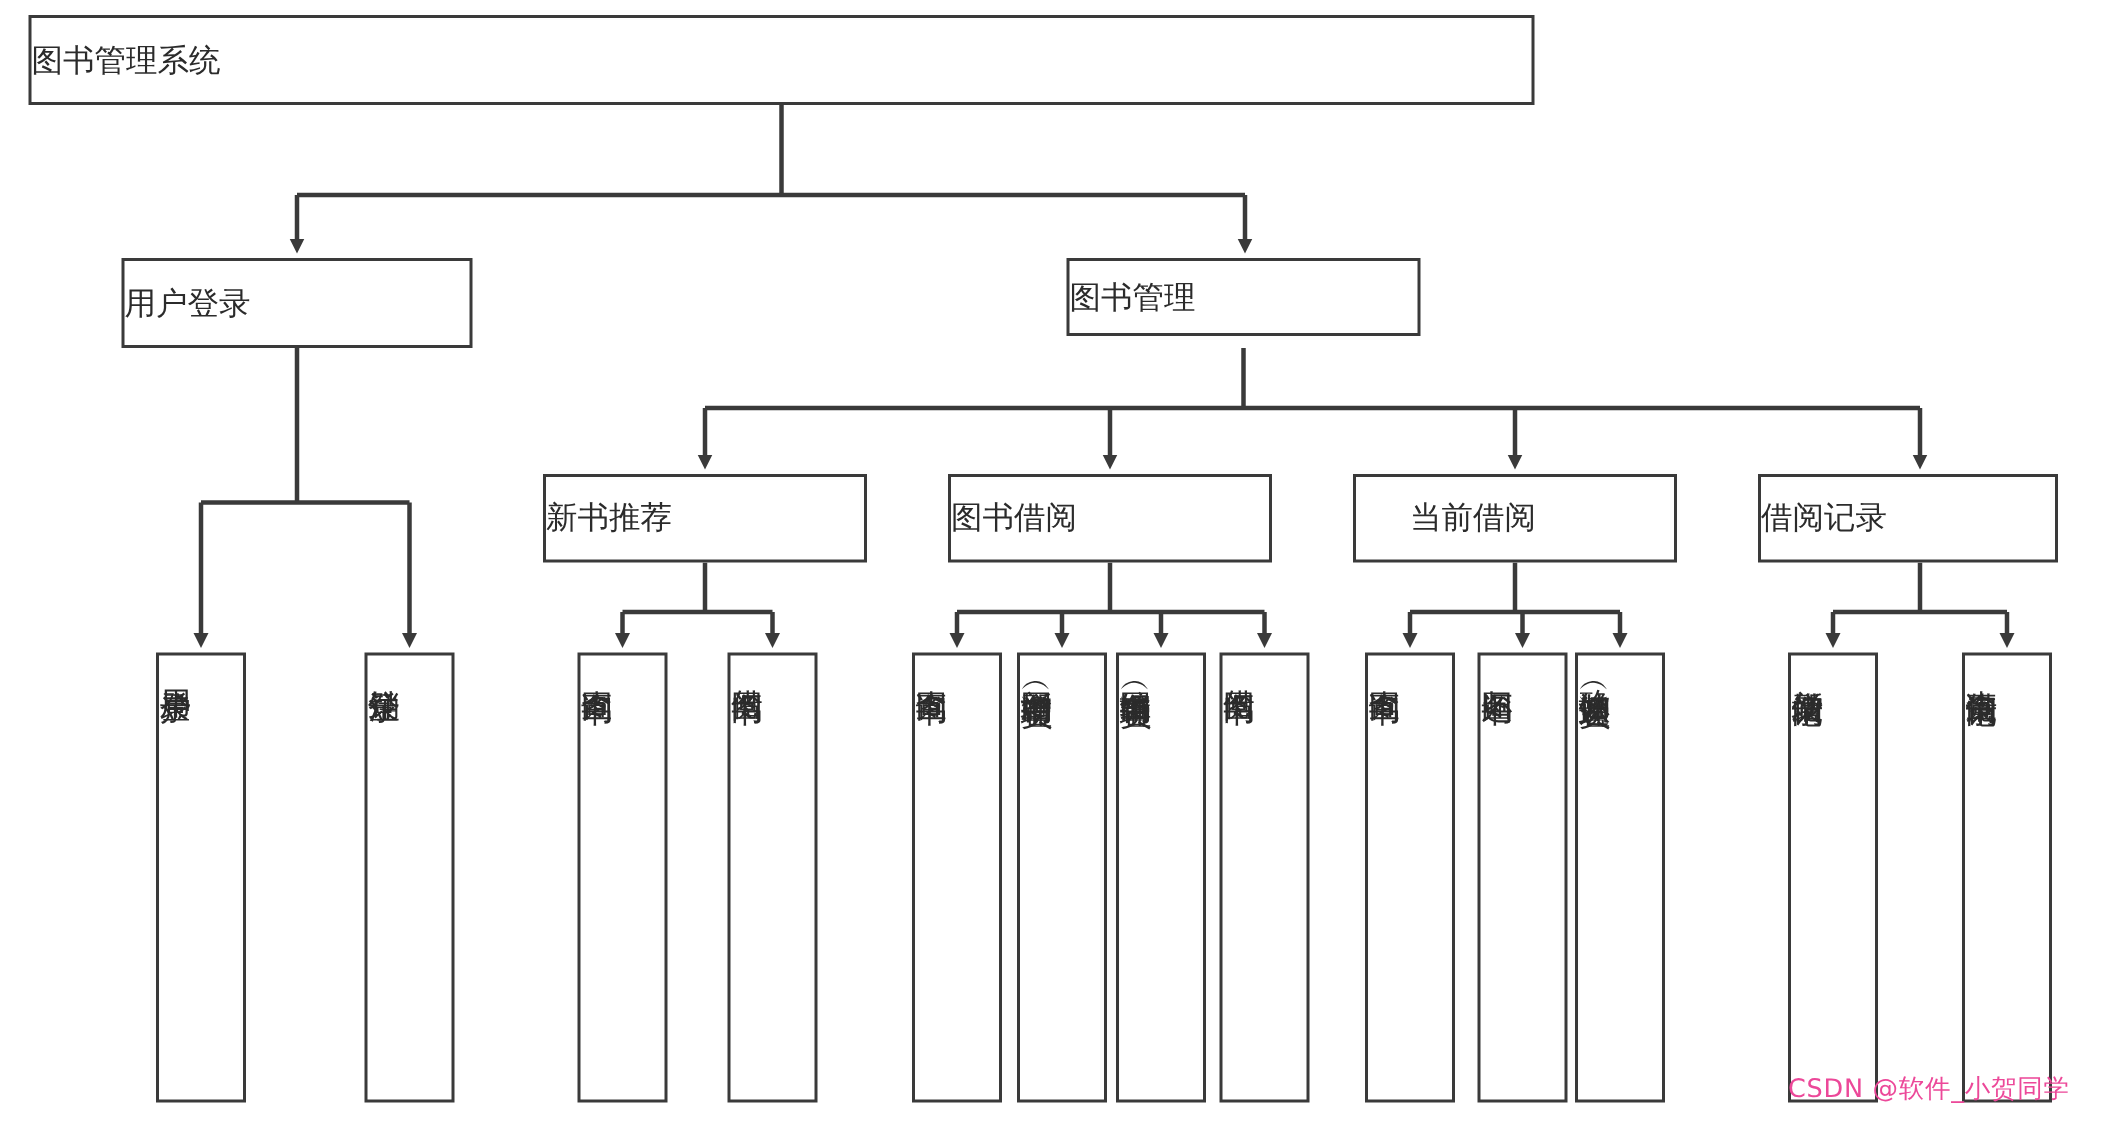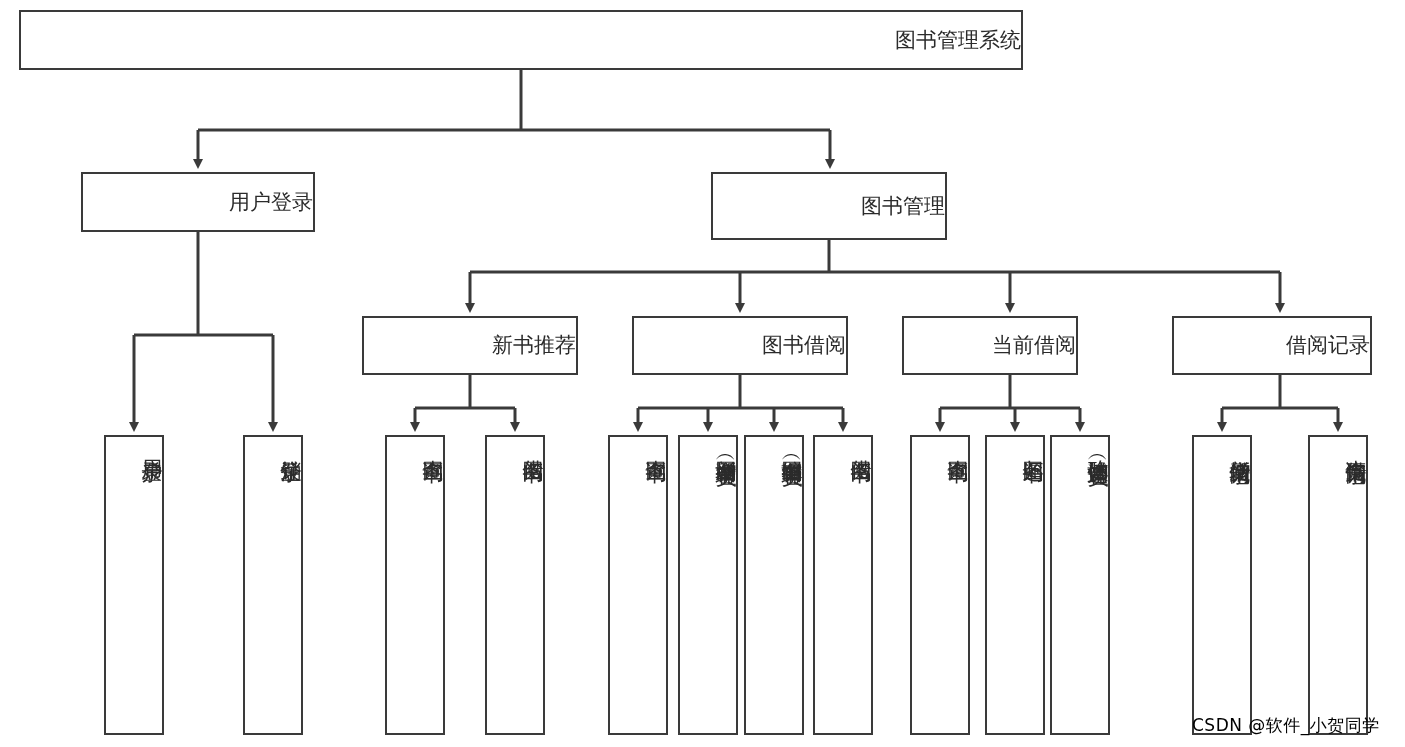--- a/index.html
+++ b/index.html
@@ -2,29 +2,29 @@
 <html><head>
 <meta charset="utf-8">
 <style>
   html,body{margin:0;padding:0;background:#ffffff;}
   body{width:1405px;height:747px;overflow:hidden;
        font-family:"DejaVu Sans","Liberation Sans",sans-serif;}
   #diagram{position:relative;width:1405px;height:747px;}
   svg{position:absolute;top:0;left:0;}
   .node{position:absolute;box-sizing:border-box;background:#ffffff;
         border:2px solid #3a3a3a;display:flex;align-items:center;
-        justify-content:flex-end;}
+        justify-content:flex-start;}
   .node-label{color:#2b2b2b;line-height:1.18;text-align:center;
               white-space:pre-line;}
   .h-label{font-size:21px;}
   .v-label{font-size:21px;writing-mode:vertical-rl;text-orientation:upright;
            letter-spacing:1px;line-height:1.0;}
   .leaf{padding-top:6px;align-items:flex-start;}
   .watermark{position:absolute;left:1192px;top:714px;font-size:17px;
-             color:#000000;letter-spacing:0.5px;white-space:nowrap;}
+             color:#ec4899;letter-spacing:0.5px;white-space:nowrap;}
 </style>
 </head>
 <body>
 
 <div id="diagram">
 
   <svg width="1405" height="747">
     <defs>
       <marker id="arrow" markerWidth="12" markerHeight="12" refX="1" refY="5" orient="auto" markerUnits="userSpaceOnUse">
         <path d="M0,0 L10,5 L0,10 Z" fill="#3a3a3a"></path>
@@ -74,31 +74,31 @@
     </g>
   </svg>
 
   <div class="node" style="left:19px;top:10px;width:1004px;height:60px;">
     <span class="node-label h-label">图书管理系统</span>
   </div>
 
   <div class="node" style="left:81px;top:172px;width:234px;height:60px;">
     <span class="node-label h-label">用户登录</span>
   </div>
-  <div class="node" style="left:711px;top:172px;width:236px;height:68px;">
+  <div class="node" style="left:711px;top:172px;width:236px;height:52px;">
     <span class="node-label h-label">图书管理</span>
   </div>
 
   <div class="node" style="left:632px;top:316px;width:216px;height:59px;">
     <span class="node-label h-label">图书借阅</span>
   </div>
   <div class="node" style="left:362px;top:316px;width:216px;height:59px;">
     <span class="node-label h-label">新书推荐</span>
   </div>
-  <div class="node" style="left:902px;top:316px;width:176px;height:59px;">
+  <div class="node" style="left:902px;top:316px;width:216px;height:59px;padding-left:36px;">
     <span class="node-label h-label">当前借阅</span>
   </div>
   <div class="node" style="left:1172px;top:316px;width:200px;height:59px;">
     <span class="node-label h-label">借阅记录</span>
   </div>
 
   <div class="node leaf" style="left:104px;top:435px;width:60px;height:300px;">
     <span class="node-label v-label">用户登录</span>
   </div>
   <div class="node leaf" style="left:243px;top:435px;width:60px;height:300px;">

